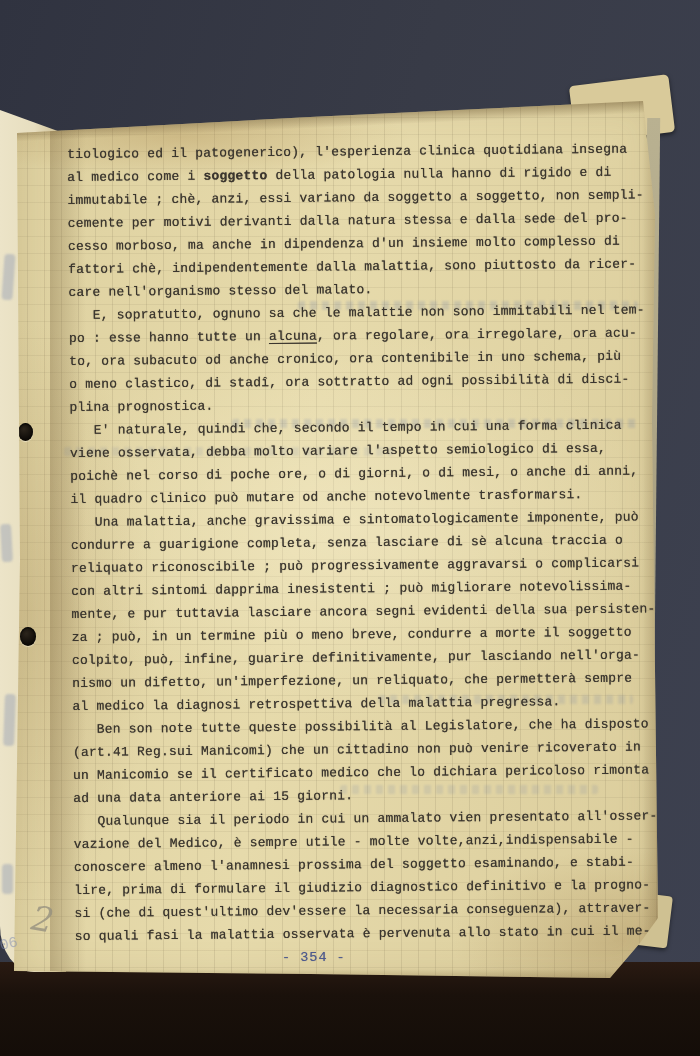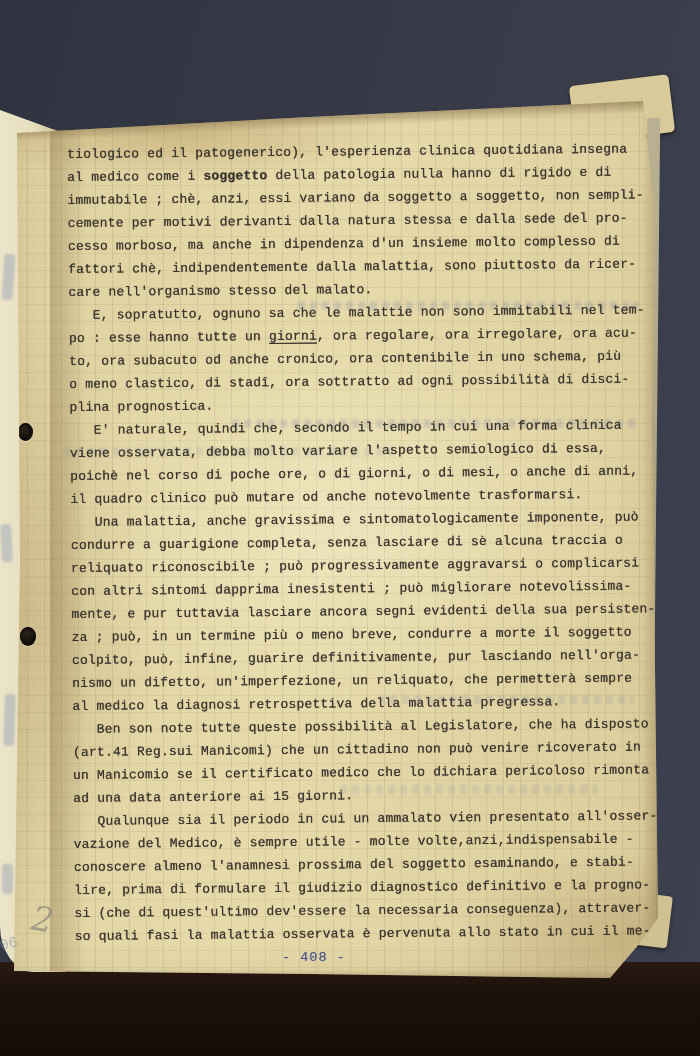--- a/index.html
+++ b/index.html
@@ -111,21 +111,21 @@
 
     <div class="text-block">
         <div class="tline">tiologico ed il patogenerico), l'esperienza clinica quotidiana insegna</div>
         <div class="tline"><span>al medico come i </span><span class="b">soggetto</span><span> della patologia nulla hanno di rigido e di</span></div>
         <div class="tline">immutabile ; chè, anzi, essi variano da soggetto a soggetto, non sempli-</div>
         <div class="tline">cemente per motivi derivanti dalla natura stessa e dalla sede del pro-</div>
         <div class="tline">cesso morboso, ma anche in dipendenza d'un insieme molto complesso di</div>
         <div class="tline">fattori chè, indipendentemente dalla malattia, sono piuttosto da ricer-</div>
         <div class="tline">care nell'organismo stesso del malato.</div>
         <div class="tline">   E, sopratutto, ognuno sa che le malattie non sono immitabili nel tem-</div>
-        <div class="tline"><span>po : esse hanno tutte un </span><span class="u">giorni</span><span>, ora regolare, ora irregolare, ora acu-</span></div>
+        <div class="tline"><span>po : esse hanno tutte un </span><span class="u">alcuna</span><span>, ora regolare, ora irregolare, ora acu-</span></div>
         <div class="tline">to, ora subacuto od anche cronico, ora contenibile in uno schema, più</div>
         <div class="tline">o meno clastico, di stadî, ora sottratto ad ogni possibilità di disci-</div>
         <div class="tline">plina prognostica.</div>
         <div class="tline">   E' naturale, quindi che, secondo il tempo in cui una forma clinica</div>
         <div class="tline">viene osservata, debba molto variare l'aspetto semiologico di essa,</div>
         <div class="tline">poichè nel corso di poche ore, o di giorni, o di mesi, o anche di anni,</div>
         <div class="tline">il quadro clinico può mutare od anche notevolmente trasformarsi.</div>
         <div class="tline">   Una malattia, anche gravissima e sintomatologicamente imponente, può</div>
         <div class="tline">condurre a guarigione completa, senza lasciare di sè alcuna traccia o</div>
         <div class="tline">reliquato riconoscibile ; può progressivamente aggravarsi o complicarsi</div>
@@ -140,18 +140,18 @@
         <div class="tline">un Manicomio se il certificato medico che lo dichiara pericoloso rimonta</div>
         <div class="tline">ad una data anteriore ai 15 giorni.</div>
         <div class="tline">   Qualunque sia il periodo in cui un ammalato vien presentato all'osser-</div>
         <div class="tline">vazione del Medico, è sempre utile - molte volte,anzi,indispensabile -</div>
         <div class="tline">conoscere almeno l'anamnesi prossima del soggetto esaminando, e stabi-</div>
         <div class="tline">lire, prima di formulare il giudizio diagnostico definitivo e la progno-</div>
         <div class="tline">si (che di quest'ultimo dev'essere la necessaria conseguenza), attraver-</div>
         <div class="tline">so quali fasi la malattia osservata è pervenuta allo stato in cui il me-</div>
       </div>
 
-    <div class="page-number">- 408 -</div>
+    <div class="page-number">- 354 -</div>
     <div class="pencil-note">2</div>
   </div>
 
   <div class="edge-note">06</div>
 </div>
 
 </body></html>

